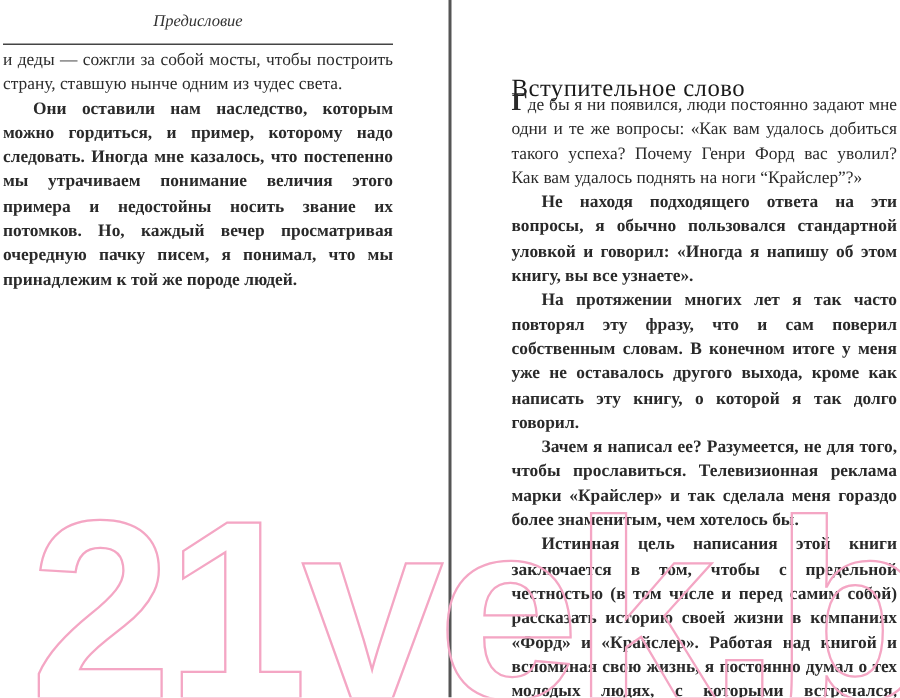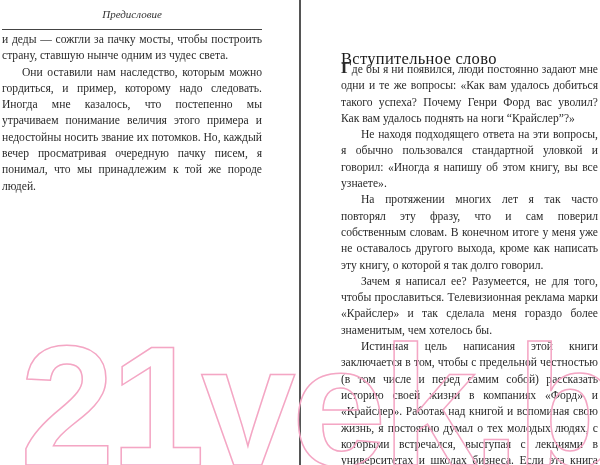--- a/index.html
+++ b/index.html
@@ -8,36 +8,36 @@
   .page { position:absolute; top:0; height:350px; }
   .left { left:0; width:300px; }
   .right { left:301px; width:299px; }
   .spine { position:absolute; left:299px; top:0; width:2px; height:465px; background:#555; }
   .running-head { position:absolute; left:2px; top:8px; width:260px; text-align:center;
                   font-style:italic; font-size:11px; color:#333; }
   .head-rule { position:absolute; left:2px; top:29px; width:260px; height:1px; background:#444; }
   .ltext { position:absolute; left:2px; top:32px; width:260px; }
   .rtext { position:absolute; left:40px; top:62px; width:257px; }
   p { margin:0; font-size:11.6px; line-height:16.3px; text-align:justify; }
-  p.indent { text-indent:20px; }
+  p.indent { text-indent:20px;font-weight:bold; }
   .chapter-title { position:absolute; left:40px; top:33px; width:257px; text-align:left;
                    font-size:16.5px; letter-spacing:0.3px; color:#1a1a1a;
                    font-family:Liberation Serif, serif; font-weight:normal;margin-top:16px; }
   .dropcap { font-size:17px; font-weight:bold; line-height:0; }
   .watermark { position:absolute; left:20px; top:330px; width:580px; height:150px; pointer-events:none; }
   .watermark text { font-family:"Liberation Sans","DejaVu Sans",sans-serif; font-weight:bold; }
 </style>
 </head>
 <body>
 
 <div class="page left">
   <div class="running-head">Предисловие</div>
   <div class="head-rule"></div>
   <div class="ltext">
-    <p>и деды — сожгли за пачку мосты, чтобы построить страну, ставшую нынче одним из чудес света.</p>
+    <p>и деды — сожгли за собой мосты, чтобы построить страну, ставшую нынче одним из чудес света.</p>
     <p class="indent">Они оставили нам наследство, которым можно гордиться, и пример, которому надо следовать. Иногда мне казалось, что постепенно мы утрачиваем понимание величия этого примера и недостойны носить звание их потомков. Но, каждый вечер просматривая очередную пачку писем, я понимал, что мы принадлежим к той же породе людей.</p>
   </div>
 </div>
 
 <div class="spine"></div>
 
 <div class="page right">
   <div class="chapter-title">Вступительное слово</div>
   <div class="rtext">
     <p><span class="dropcap">Г</span><span>де бы я ни появился, люди постоянно задают мне одни и те же вопросы: «Как вам удалось добиться такого успеха? Почему Генри Форд вас уволил? Как вам удалось поднять на ноги “Крайслер”?»</span></p>

